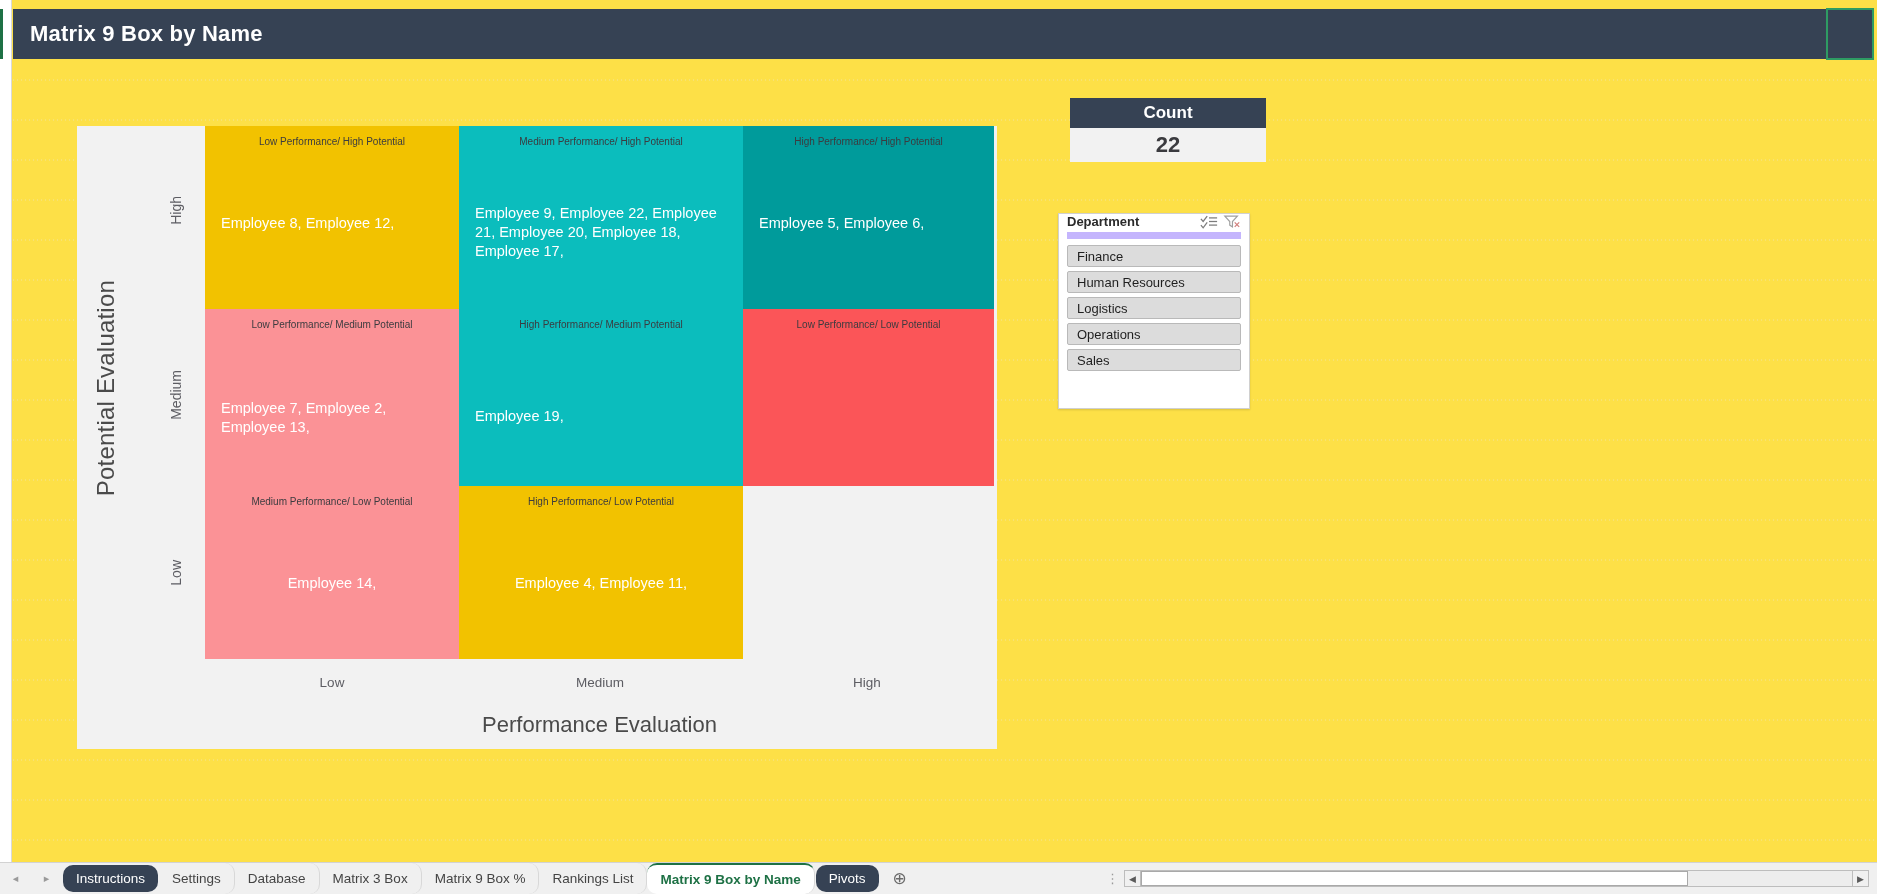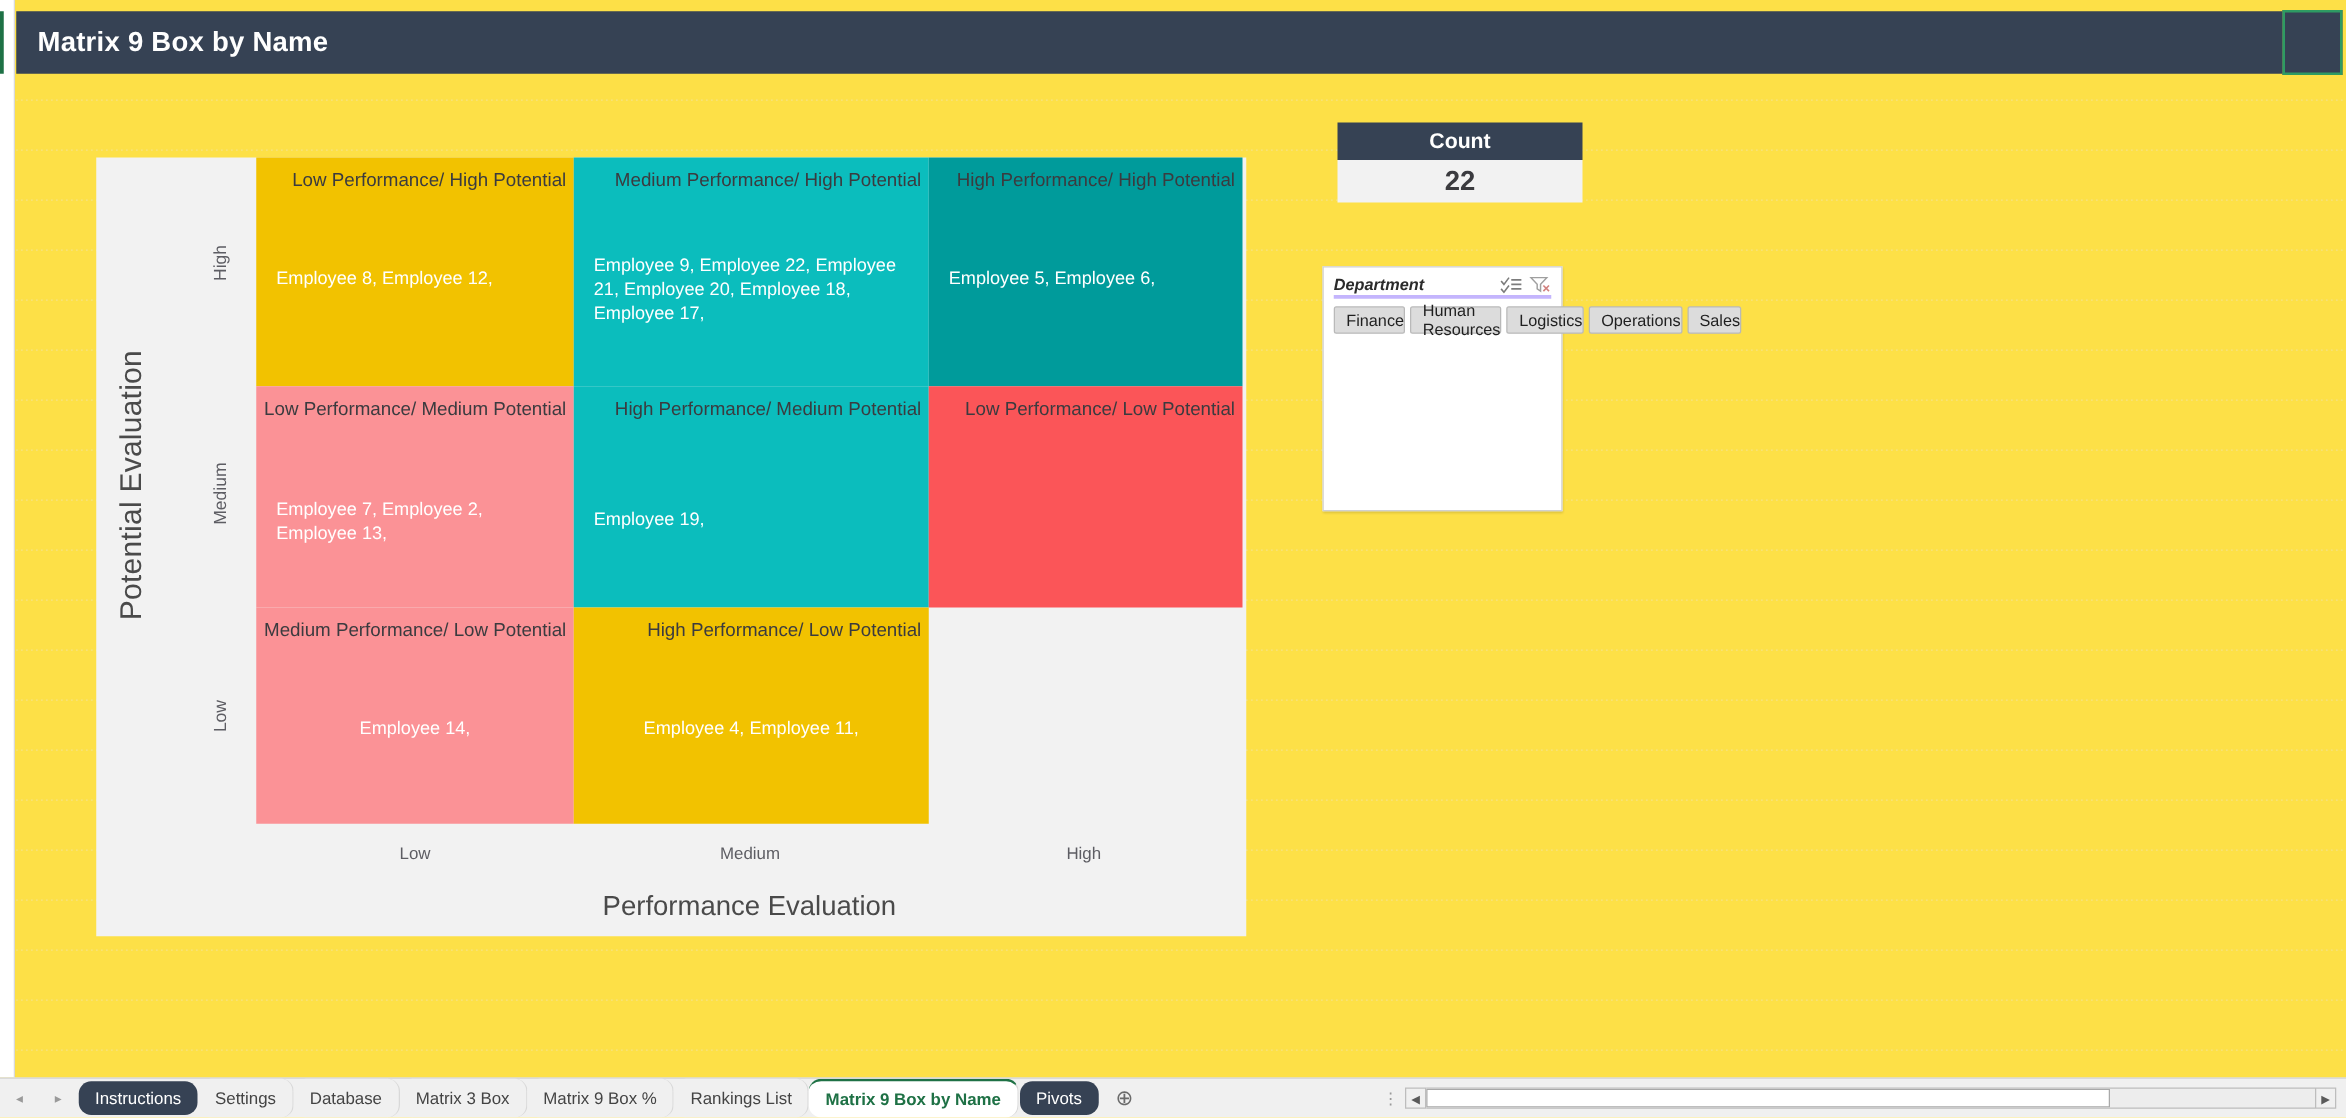--- a/index.html
+++ b/index.html
@@ -57,21 +57,21 @@
   .grid {
     position:absolute; left:205px; top:126px;
     width:789px; height:533px;
     display:grid;
     grid-template-columns:254px 284px 251px;
     grid-template-rows:183px 177px 173px;
   }
   .cellbox { position:relative; overflow:hidden; }
   .cell-title {
     position:absolute; left:0; right:0; top:10px;
-    text-align:right; font-size:15px; color:#3b3b3f;
+    text-align:center; font-size:10px; color:#3b3b3f;
     padding:0 6px; line-height:1.25;
   }
   .cell-names {
     position:absolute; left:16px; right:10px; top:88px;
     font-size:14.5px; color:#ffffff; line-height:1.32;
   }
   .cell-names.centered { left:0; right:0; text-align:center; padding:0 14px; }
   .cell-names.mid { top:90px; }
 
   .xtick {
@@ -100,26 +100,26 @@
   }
 
   
   .slicer {
     position:absolute; left:1058px; top:213px; width:192px; height:196px;
     background:#ffffff; border:1px solid #d0d0d0;
     box-shadow:0 1px 2px rgba(0,0,0,.14);
     padding:7px 8px 8px 8px;
   }
   .slicer-head {
-    display:flex; align-items:center; height:18px;
-    border-bottom:3px solid #c4b5fd; padding-bottom:3px; margin-bottom:6px;font-style:italic;
+    display:flex; align-items:flex-end; height:18px;
+    border-bottom:7px solid #c4b5fd; padding-bottom:3px; margin-bottom:6px;
   }
   .slicer-title { font-size:13px; font-weight:bold; color:#2b2b2b; flex:1; }
   .slicer-icon { width:18px; height:15px; margin-left:5px; opacity:.72; }
-  .slicer-items { display:flex; flex-direction:row; gap:4px;justify-content:space-between; }
+  .slicer-items { display:flex; flex-direction:column; gap:4px;justify-content:space-between; }
   .slicer-item {
     height:22px; background:#dcdcdc;
     border:1px solid #b9b9b9; border-radius:2px;
     font-size:13px; color:#1f1f1f;
     display:flex; align-items:center; padding-left:9px;
   }
 
   
   .tabbar {
     position:absolute; left:0; bottom:0; width:1877px; height:32px;

